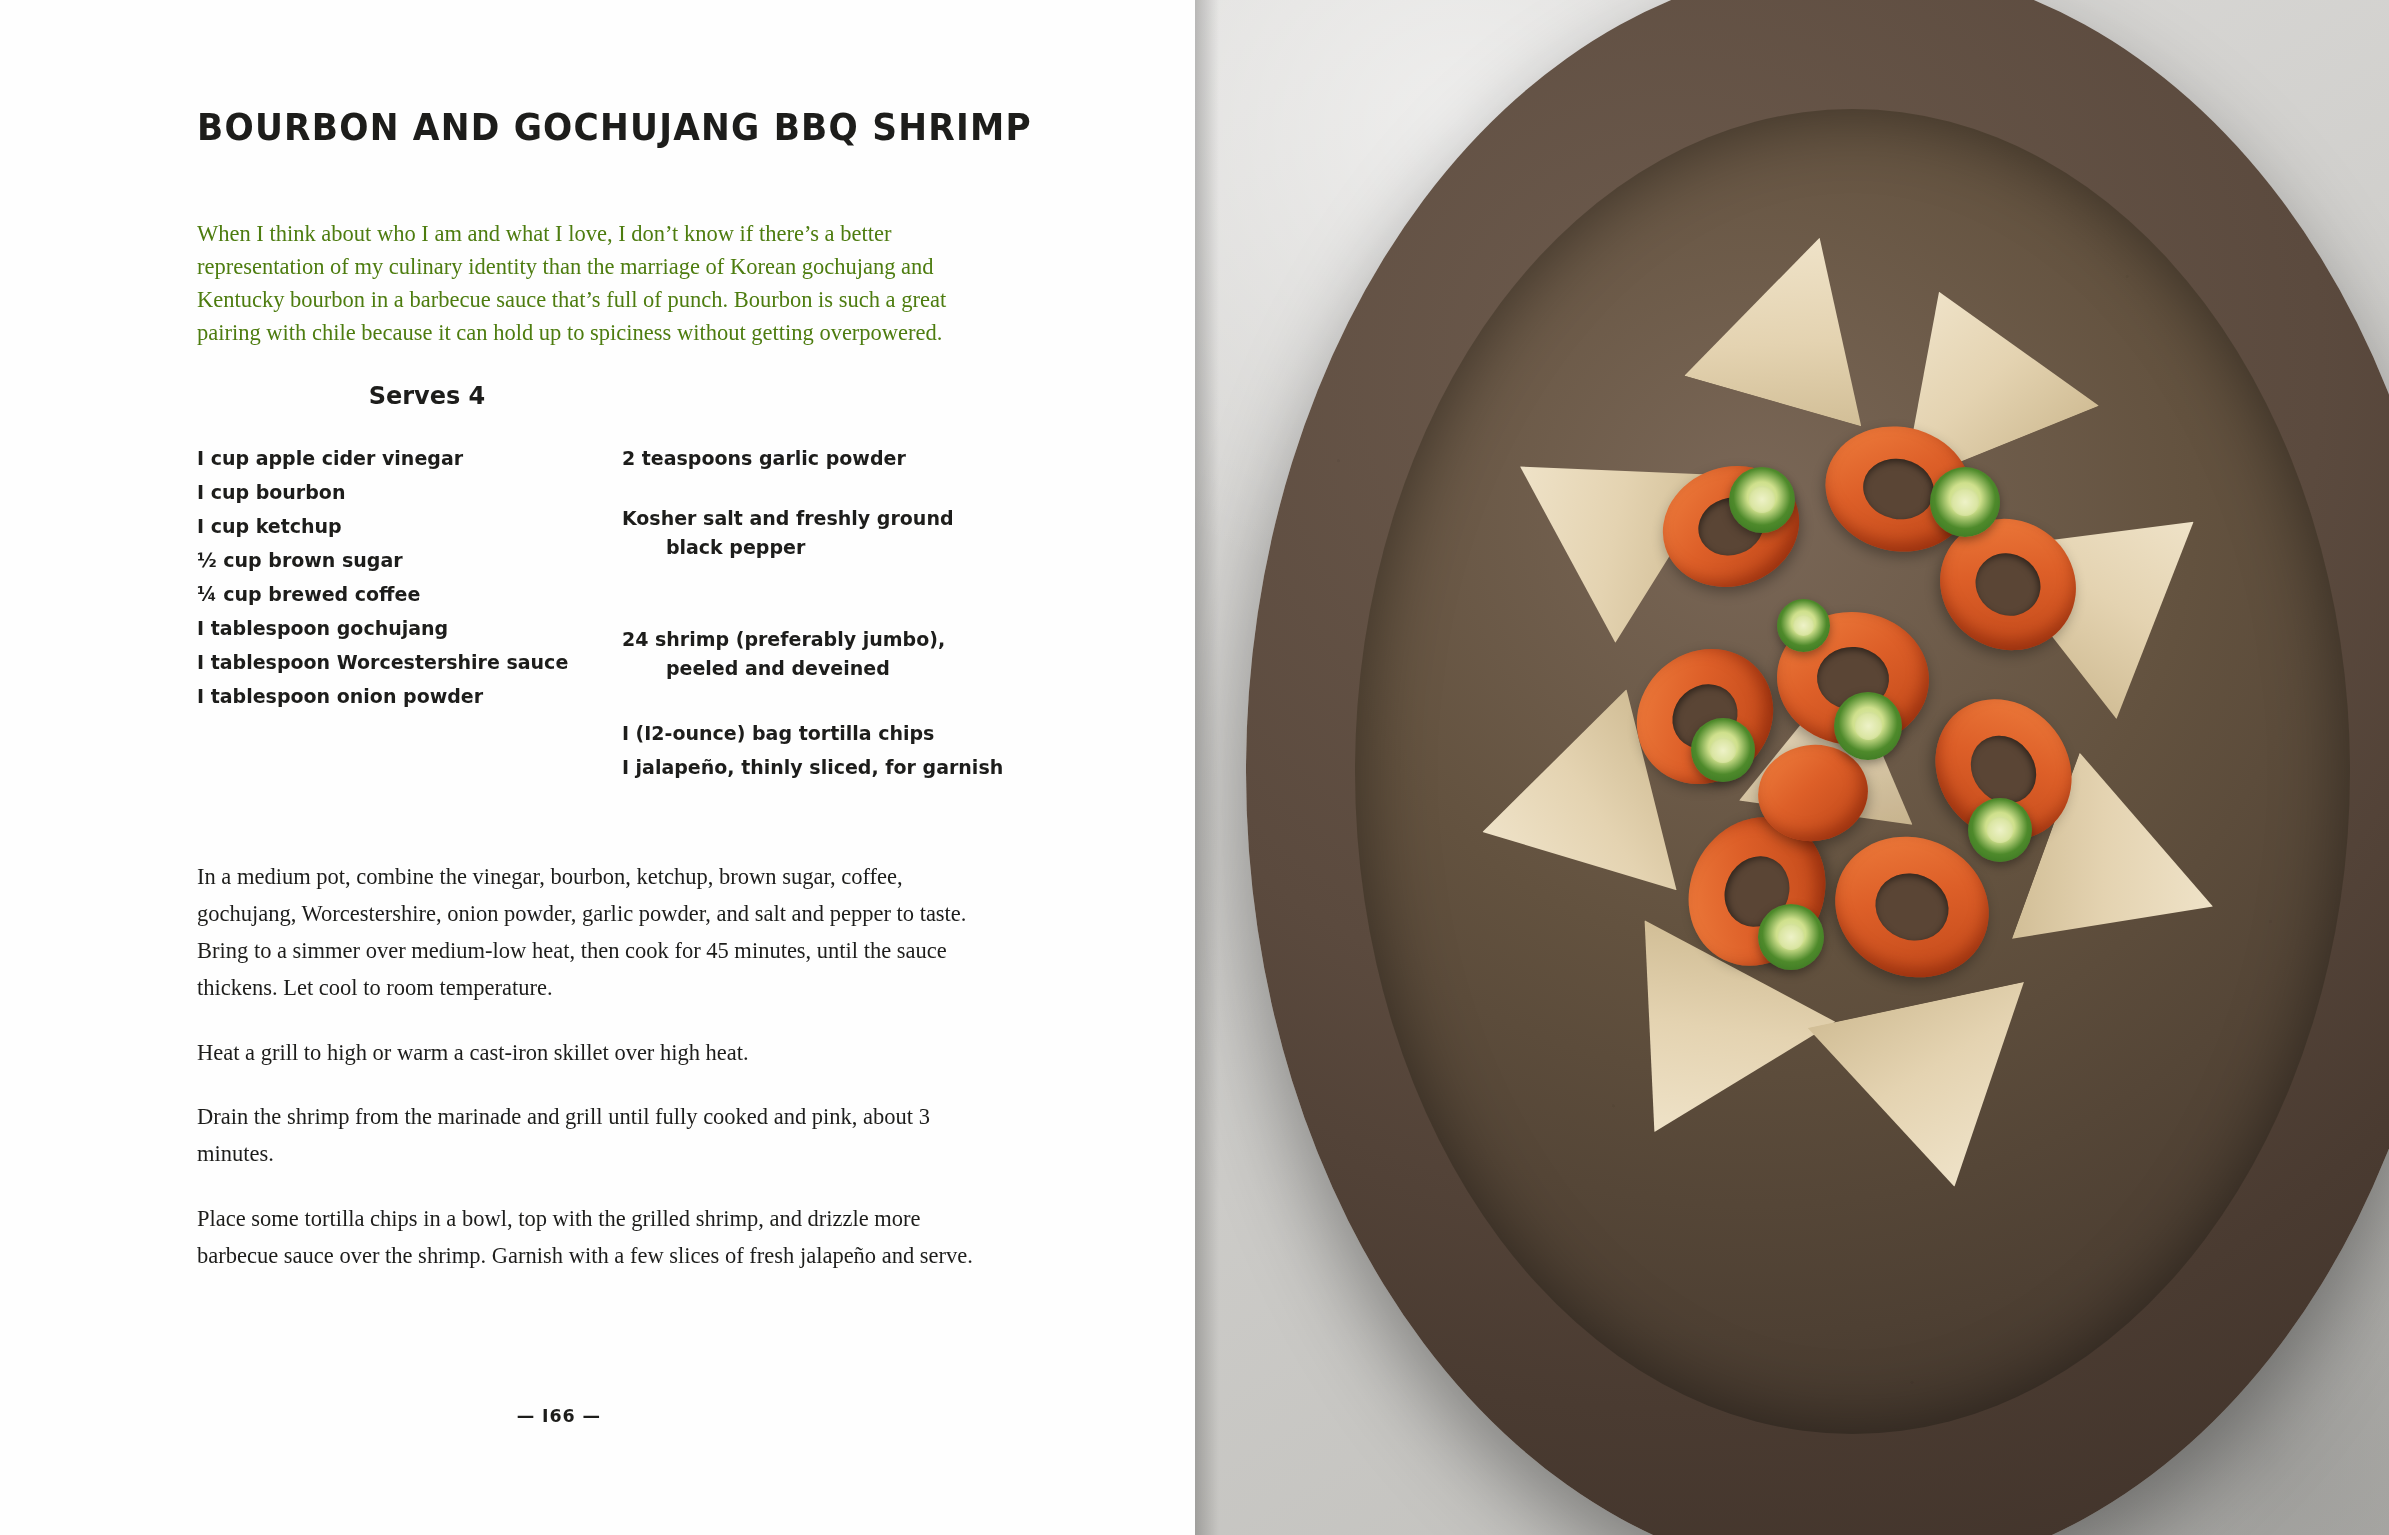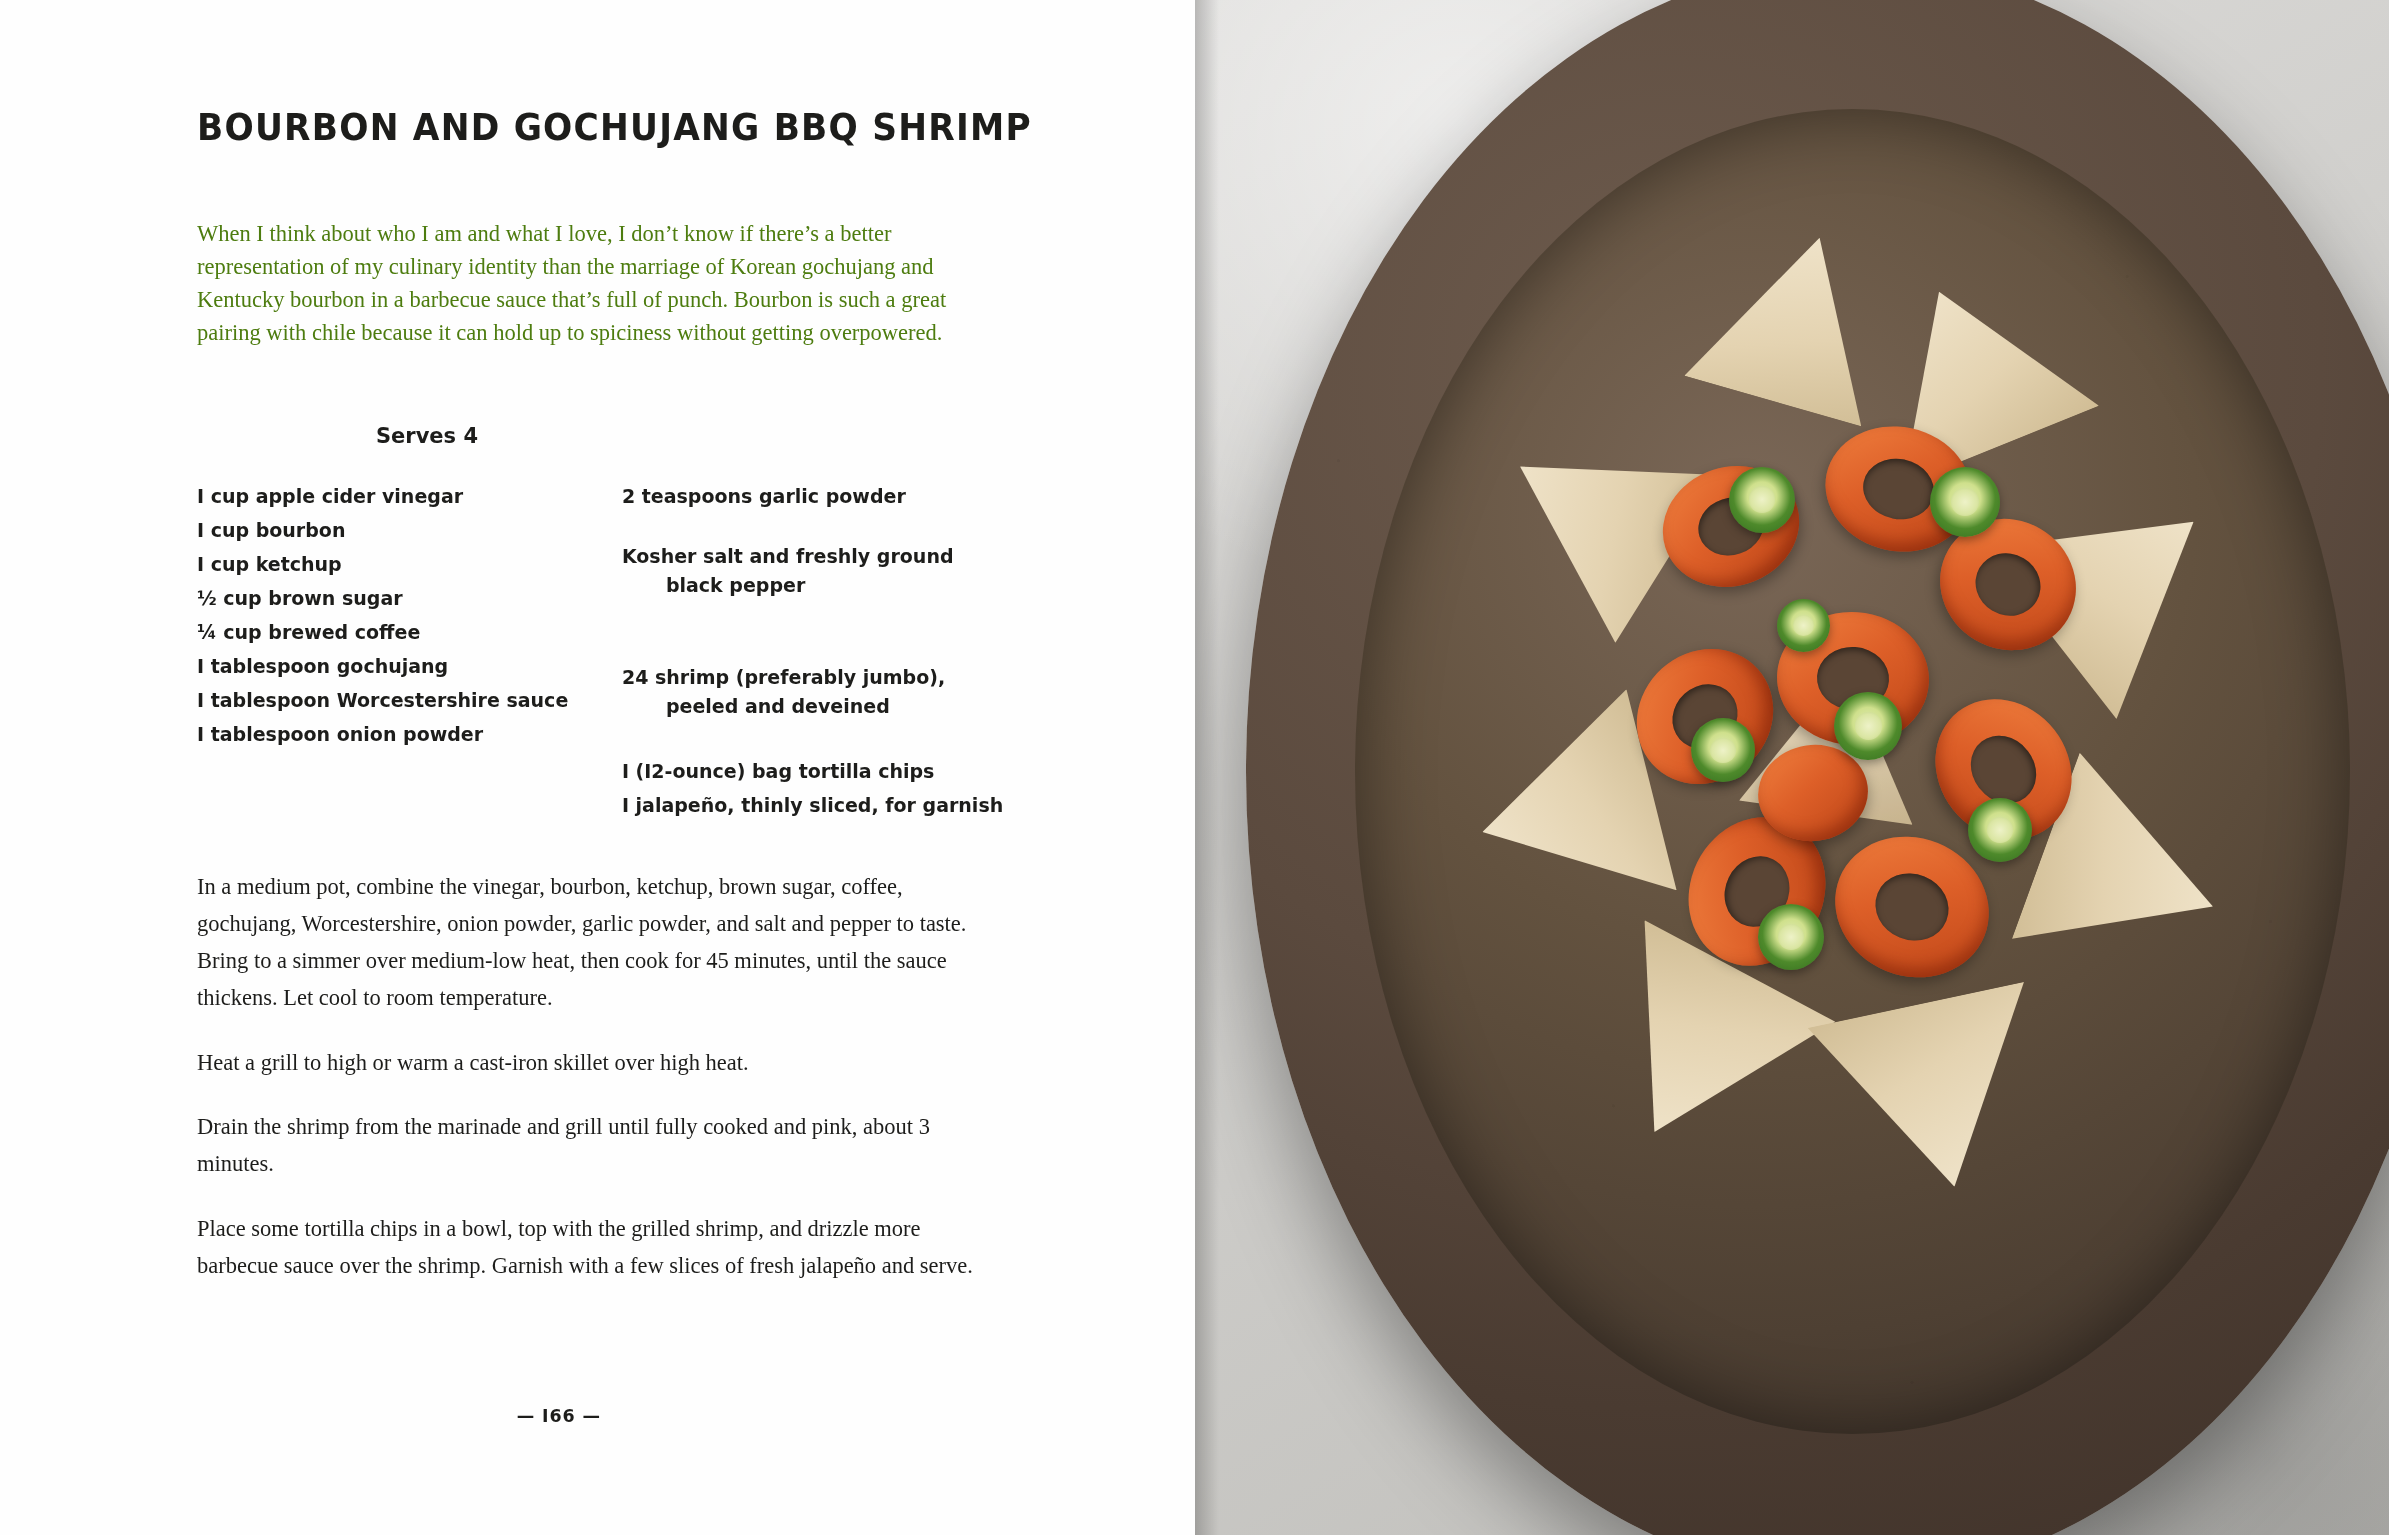--- a/index.html
+++ b/index.html
@@ -50,30 +50,30 @@
     font-family: "Liberation Serif", serif;
     font-size: 22.5px;
     line-height: 33px;
     color: #4d7c0f;
     margin: 0;
     width: 790px;
   }
   .serves {
     font-family: "DejaVu Sans", sans-serif;
     font-weight: 700;
-    font-size: 21px;
+    font-size: 24px;
     color: #1d1d1b;
     text-align: center;
-    margin: 75px 0 31px 0;
+    margin: 33px 0 31px 0;
     width: 460px;
   }
   .ingredients {
     display: flex;
     gap: 12px;
-    margin-bottom: 46px;
+    margin-bottom: 74px;
   }
   .ing-col {
     font-family: "DejaVu Sans", sans-serif;
     font-weight: 700;
     font-size: 19px;
     line-height: 34px;
     color: #1d1d1b;
   }
   .ing-col.col1 { width: 415px; }
   .ing-col.col2 { width: 386px; }

